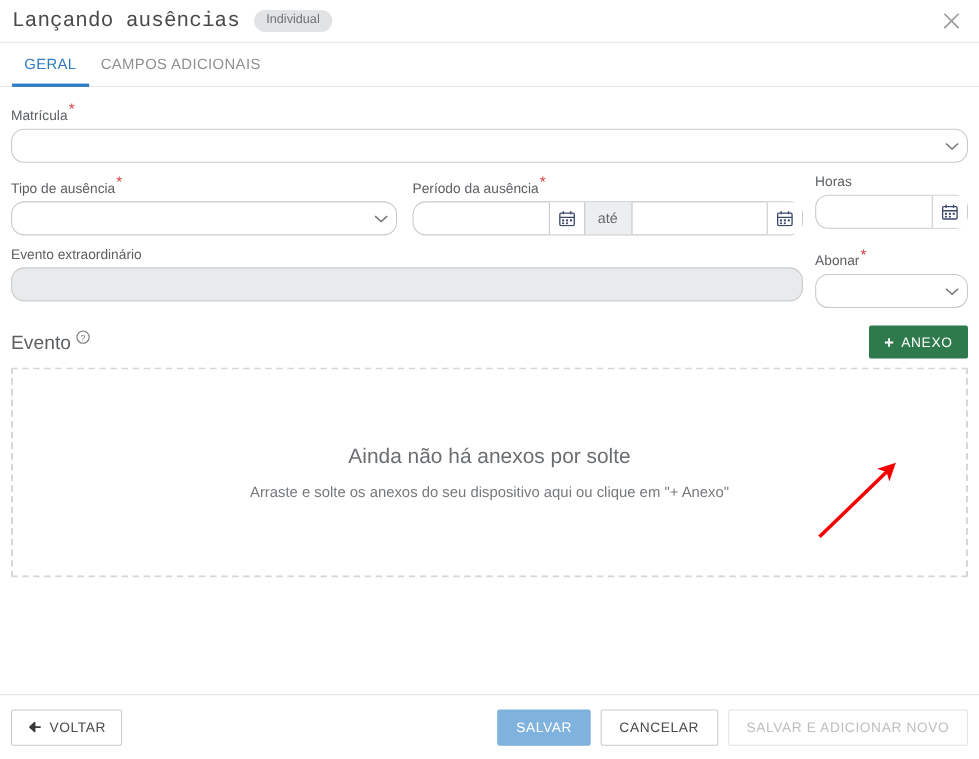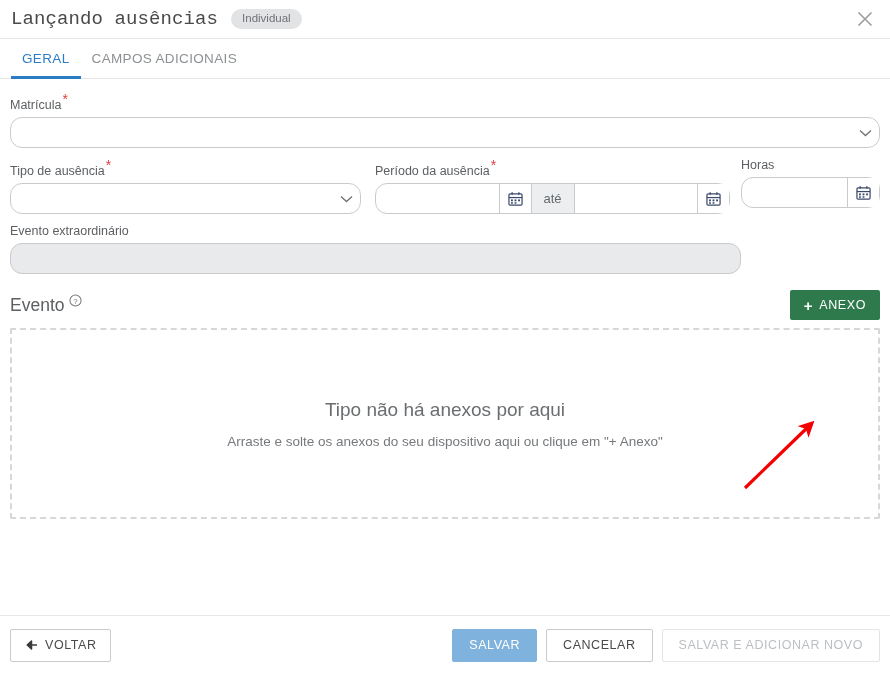--- a/index.html
+++ b/index.html
@@ -256,21 +256,21 @@
     position: absolute;
     left: 0; top: 0;
     width: 890px; height: 690px;
     pointer-events: none;
   }
 
   
   .footer {
     position: absolute;
     left: 0; right: 0;
-    bottom: 16px;
+    bottom: 0;
     height: 59px;
     border-top: 1px solid #e4e6e8;
     display: flex;
     align-items: center;
     padding: 0 10px;
   }
   .btn {
     height: 33px;
     border-radius: 2px;
     font-size: 12.5px;
@@ -414,20 +414,33 @@
       </div>
     </div>
 
     <div class="row field-block">
       <div class="grp-evento">
         <div class="label">Evento extraordinário</div>
         <div class="ctl disabled-field">
           <input type="text" disabled="" placeholder="" style="">
         </div>
       </div>
+      <div class="grp-abonar">
+        <div class="label">
+          <span>Abonar</span><span class="req">*</span>
+        </div>
+        <div class="ctl">
+          <input type="text" placeholder="" style="">
+          <span class="caret">
+            <svg width="13" height="8" viewBox="0 0 13 8">
+                <path d="M1 1.5 L6.5 6.5 L12 1.5" stroke="#6f7275" stroke-width="1.3" fill="none"></path>
+              </svg>
+          </span>
+        </div>
+      </div>
     </div>
 
   </div>
 
   <div class="anexos-bar">
     <div class="anexos-title">
       <span>Evento</span>
       <span class="help-icon">
         <svg width="13" height="13" viewBox="0 0 14 14">
           <circle cx="7" cy="7" r="6" fill="none" stroke="#77797c" stroke-width="1.1"></circle>
@@ -435,21 +448,21 @@
         </svg>
       </span>
     </div>
     <button class="anexo-btn">
       <span class="plus">+</span>
       <span>ANEXO</span>
     </button>
   </div>
 
   <div class="dropzone">
-    <div class="dz-title">Tipo não há anexos por aqui</div>
+    <div class="dz-title">Ainda não há anexos por solte</div>
     <div class="dz-sub">Arraste e solte os anexos do seu dispositivo aqui ou clique em "+ Anexo"</div>
   </div>
 
   <svg class="arrow-layer">
     <defs>
       <marker id="arrowhead" markerWidth="5" markerHeight="5" refX="2.2" refY="2.5" orient="auto">
         <path d="M0,0 L5,2.5 L0,5 L1.3,2.5 z" fill="#f40000"></path>
       </marker>
     </defs>
     <line x1="745" y1="488" x2="808" y2="427" stroke="#f40000" stroke-width="3.2" marker-end="url(#arrowhead)"></line>

